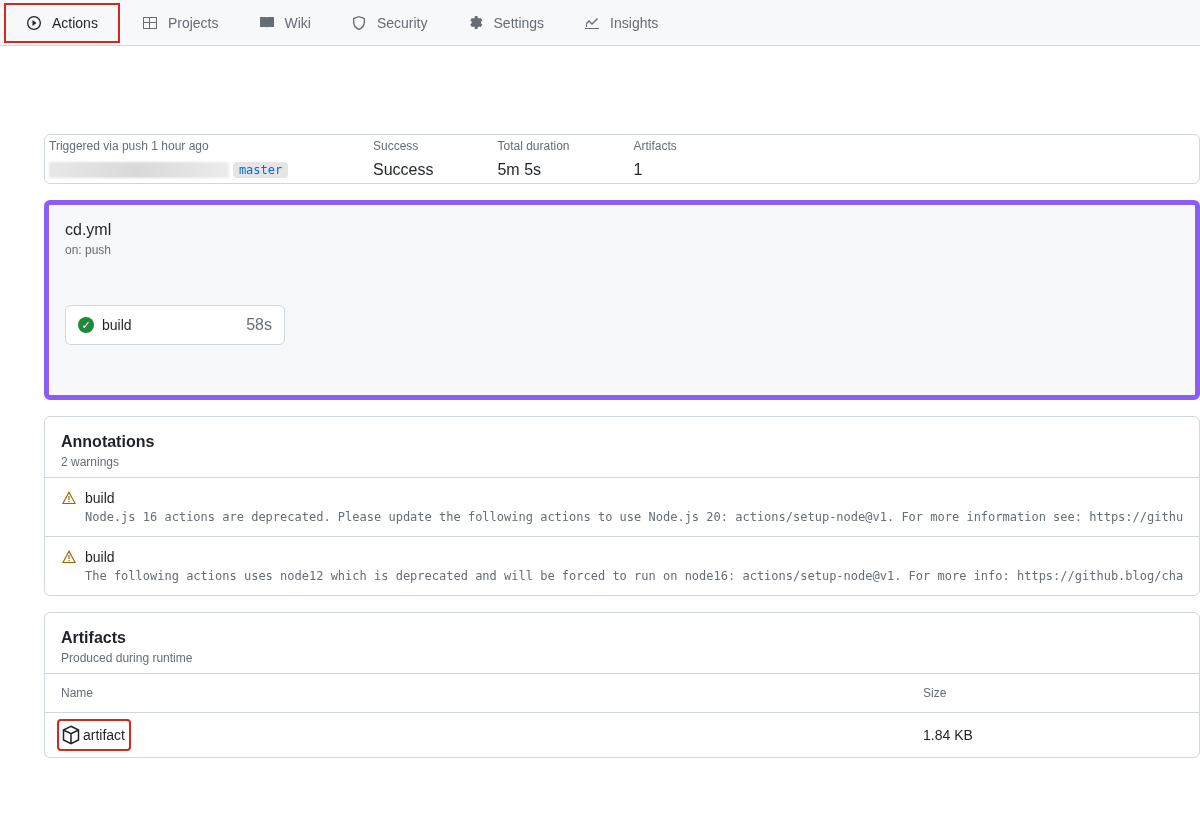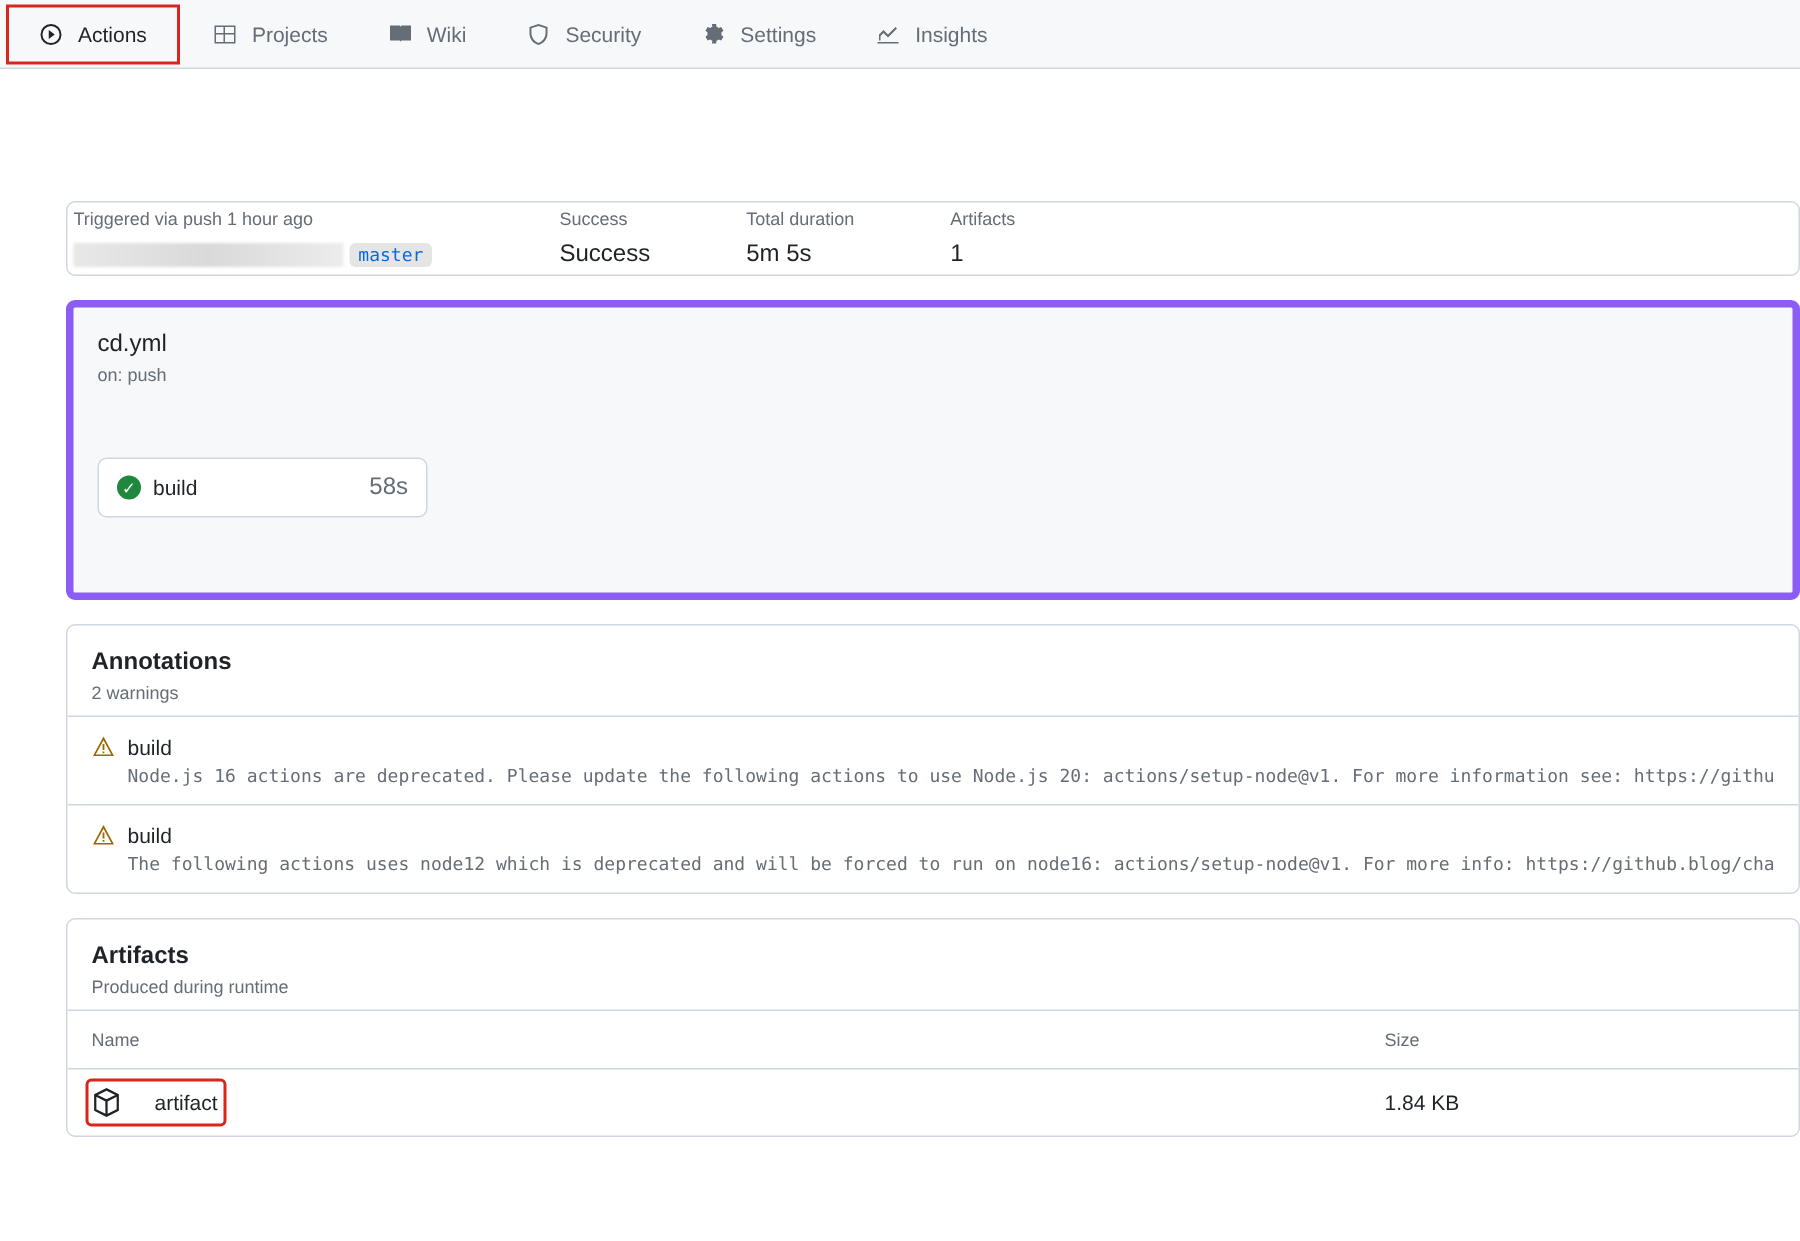--- a/index.html
+++ b/index.html
@@ -138,21 +138,21 @@
   .art-name-col { flex:1; display:flex; align-items:center; gap:10px; }
   .art-size-col { width:180px; }
   .art-actions-col { width:80px; }
   .art-row .art-name-col { font-size:14px; }
   .art-row .art-size-col { font-size:14px; color:#1f2328; }
   .art-highlight {
     border: 2px solid #d8261c;
     border-radius: 4px;
     margin: -6px -4px;
     padding: 4px 4px 4px 2px;
-    display: inline-flex; align-items:center; gap:22px;
+    display: inline-flex; align-items:center; gap:2px;
   }
   .cube-icon { width:20px; height:20px; }
 </style>
 </head>
 <body>
 
 <nav class="topnav">
   <div class="topnav-item selected">
     <svg width="16" height="16" viewBox="0 0 16 16">
         <path d="M8 1a7 7 0 100 14A7 7 0 008 1zm0 1.3A5.7 5.7 0 118 13.7 5.7 5.7 0 018 2.3zM6.5 5l4 3-4 3V5z"></path>

